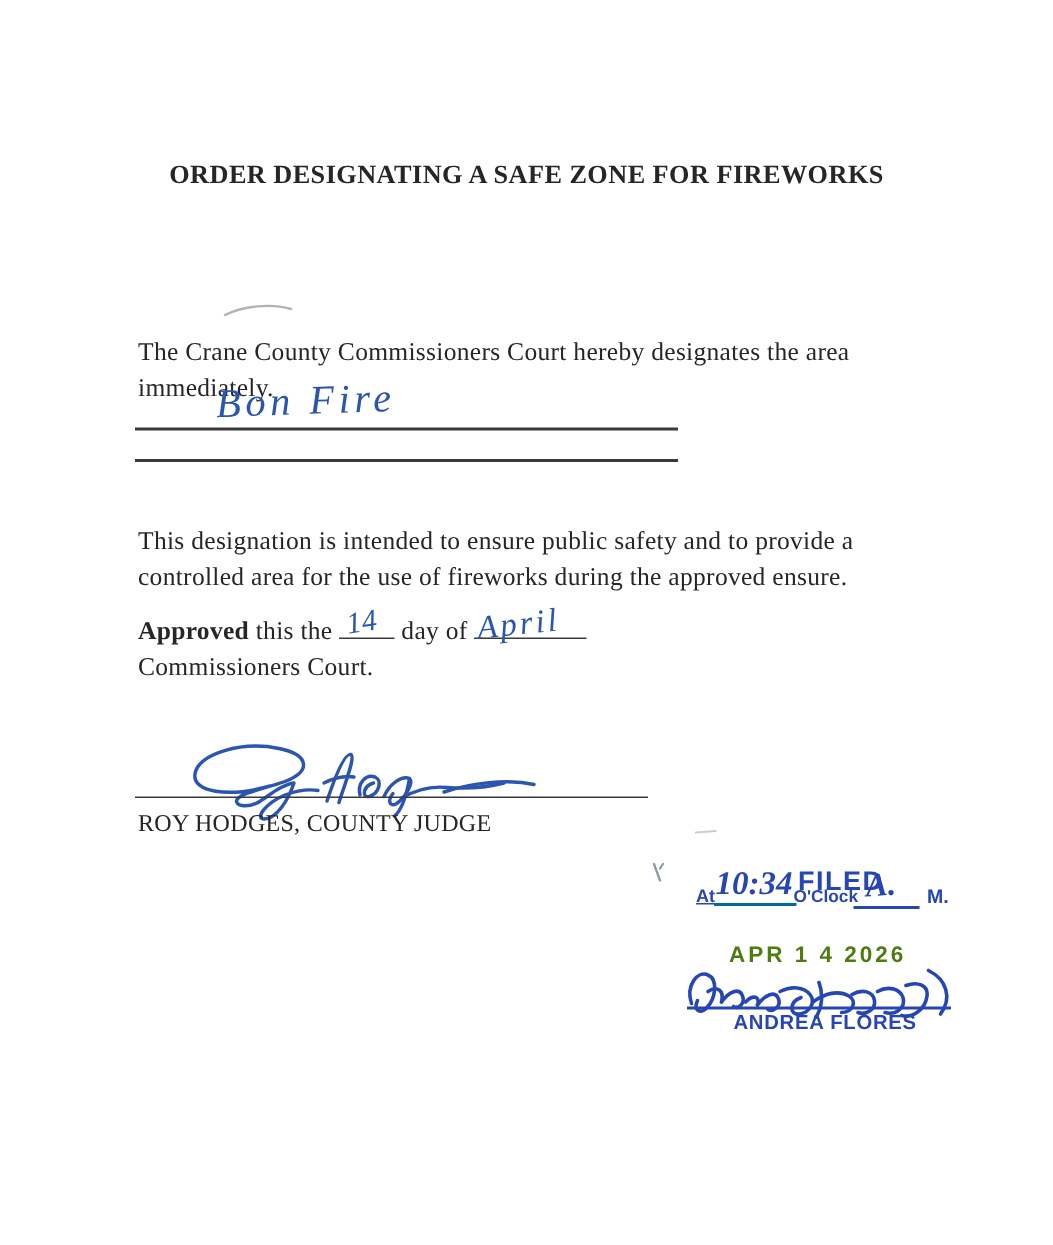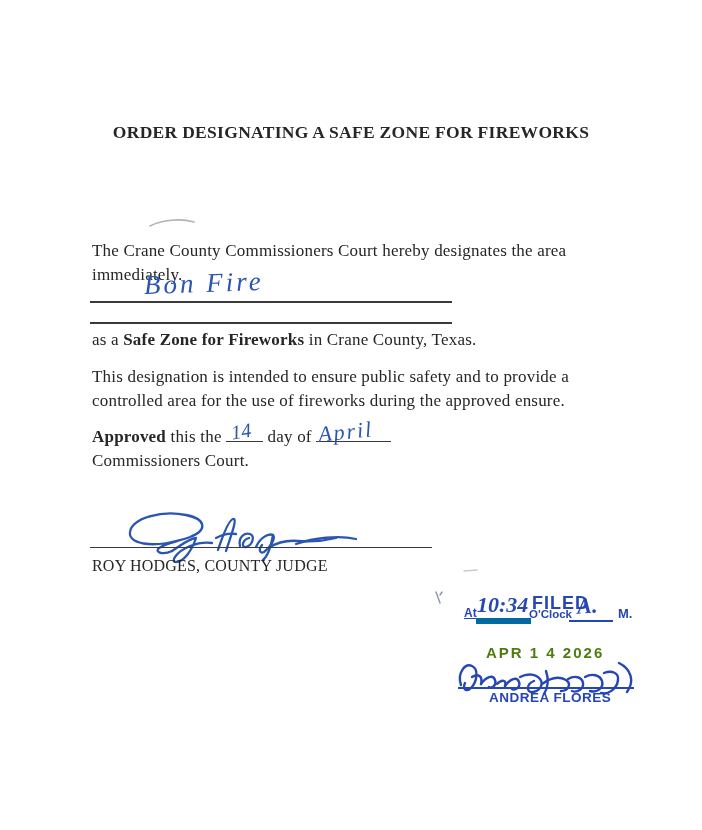--- a/index.html
+++ b/index.html
@@ -1,18 +1,18 @@
 <!DOCTYPE html>
 <html><head>
 <meta charset="utf-8">
 <style>
   html,body{margin:0;padding:0;background:#ffffff;}
   #page{
     position:relative;width:702px;height:692px;background:#ffffff;overflow:hidden;
-    font-family:"Liberation Serif",serif;color:#262626;margin-top:16px;
+    font-family:"Liberation Serif",serif;color:#262626;
   }
   
   .t{position:absolute;font-size:17px;line-height:26px;white-space:nowrap;letter-spacing:.2px;}
   .title{left:0;top:103px;width:702px;text-align:center;font-weight:bold;font-size:17.5px;letter-spacing:.3px;}
   .bold{font-weight:bold;}
   
   .rule{position:absolute;border-bottom:2px solid #3a3a3a;height:0;}
   .rule.thin{border-bottom-width:1.5px;}
   
   .hw{font-family:"Liberation Serif",serif;font-style:italic;color:#2a55b0;white-space:nowrap;}
@@ -25,21 +25,21 @@
   .blank-month .hw{left:2px;bottom:-4px;font-size:22px;letter-spacing:2px;transform:rotate(-6deg);}
   
   .sig{position:absolute;}
   .sig path{fill:none;stroke-linecap:round;stroke-linejoin:round;}
   
   #stamp{position:absolute;left:455px;top:575px;width:220px;height:135px;color:#2646b4;
          font-family:"Liberation Sans",sans-serif;}
   #stamp .abs{position:absolute;white-space:nowrap;}
   .stamp-at{left:9px;top:15px;font-size:12px;font-weight:bold;text-decoration:underline;}
   .stamp-time{left:21px;top:1px;font-size:22px;font-weight:bold;font-style:italic;
-              font-family:"Liberation Serif",serif;border-bottom:6px solid #0369a1;padding:0 3px 0 1px;}
+              font-family:"Liberation Serif",serif;border-bottom:2px solid #0369a1;padding:0 3px 0 1px;}
   .stamp-filed{left:77px;top:2px;font-size:18px;font-weight:bold;letter-spacing:1px;}
   .stamp-oclock{left:74px;top:17px;font-size:11.5px;font-weight:bold;}
   .stamp-aline{left:114px;top:29px;width:44px;border-bottom:2px solid #2646b4;height:0;}
   .stamp-a{left:122px;top:2px;font-size:22px;font-weight:bold;font-style:italic;font-family:"Liberation Serif",serif;transform:rotate(-4deg);}
   .stamp-m{left:163px;top:15px;font-size:13px;font-weight:bold;}
   .stamp-date{left:31px;top:53px;font-size:15px;font-weight:bold;letter-spacing:2px;color:#4d7c0f;
               font-family:"Liberation Sans",sans-serif;}
   .stamp-sigline{left:3px;top:96px;width:176px;border-bottom:2px solid #2646b4;height:0;}
   .stamp-clerkname{left:34px;top:99px;font-size:13.5px;font-weight:bold;letter-spacing:.5px;}
   .stamp-clerktitle{left:5px;top:112px;font-size:11.5px;font-weight:bold;}
@@ -57,23 +57,20 @@
     <path d="M2,9 C14,3 32,1 46,5" fill="none" stroke="#b3b3b3" stroke-width="1.6" stroke-linecap="round"></path>
   </svg>
 
   <div class="t" style="left:92px;top:222px">The Crane County Commissioners Court hereby designates the area</div>
   <div class="t" style="left:92px;top:246px">immediately.</div>
 
   <div class="hw hw-bonfire">Bon Fire</div>
   <div class="rule" style="left:90px;top:285px;width:362px"></div>
   <div class="rule" style="left:90px;top:306px;width:362px"></div>
 
-  <div class="t" style="left:92px;top:311px">
-    <span>as a </span><span class="bold">Safe Zone for Fireworks</span><span> in Crane County, Texas.</span>
-  </div>
 
   <div class="t" style="left:92px;top:348px">This designation is intended to ensure public safety and to provide a</div>
   <div class="t" style="left:92px;top:372px">controlled area for the use of fireworks during the approved ensure.</div>
 
   <div class="t" style="left:92px;top:408px">
     <span class="bold">Approved</span><span> this the </span><span class="blank blank-day"><span class="hw">14</span></span><span> day of </span><span class="blank blank-month"><span class="hw">April</span></span>
   </div>
   <div class="t" style="left:92px;top:432px">Commissioners Court.</div>
 
   <svg class="sig" style="left:118px;top:490px" width="245" height="60" viewBox="0 0 245 60">

